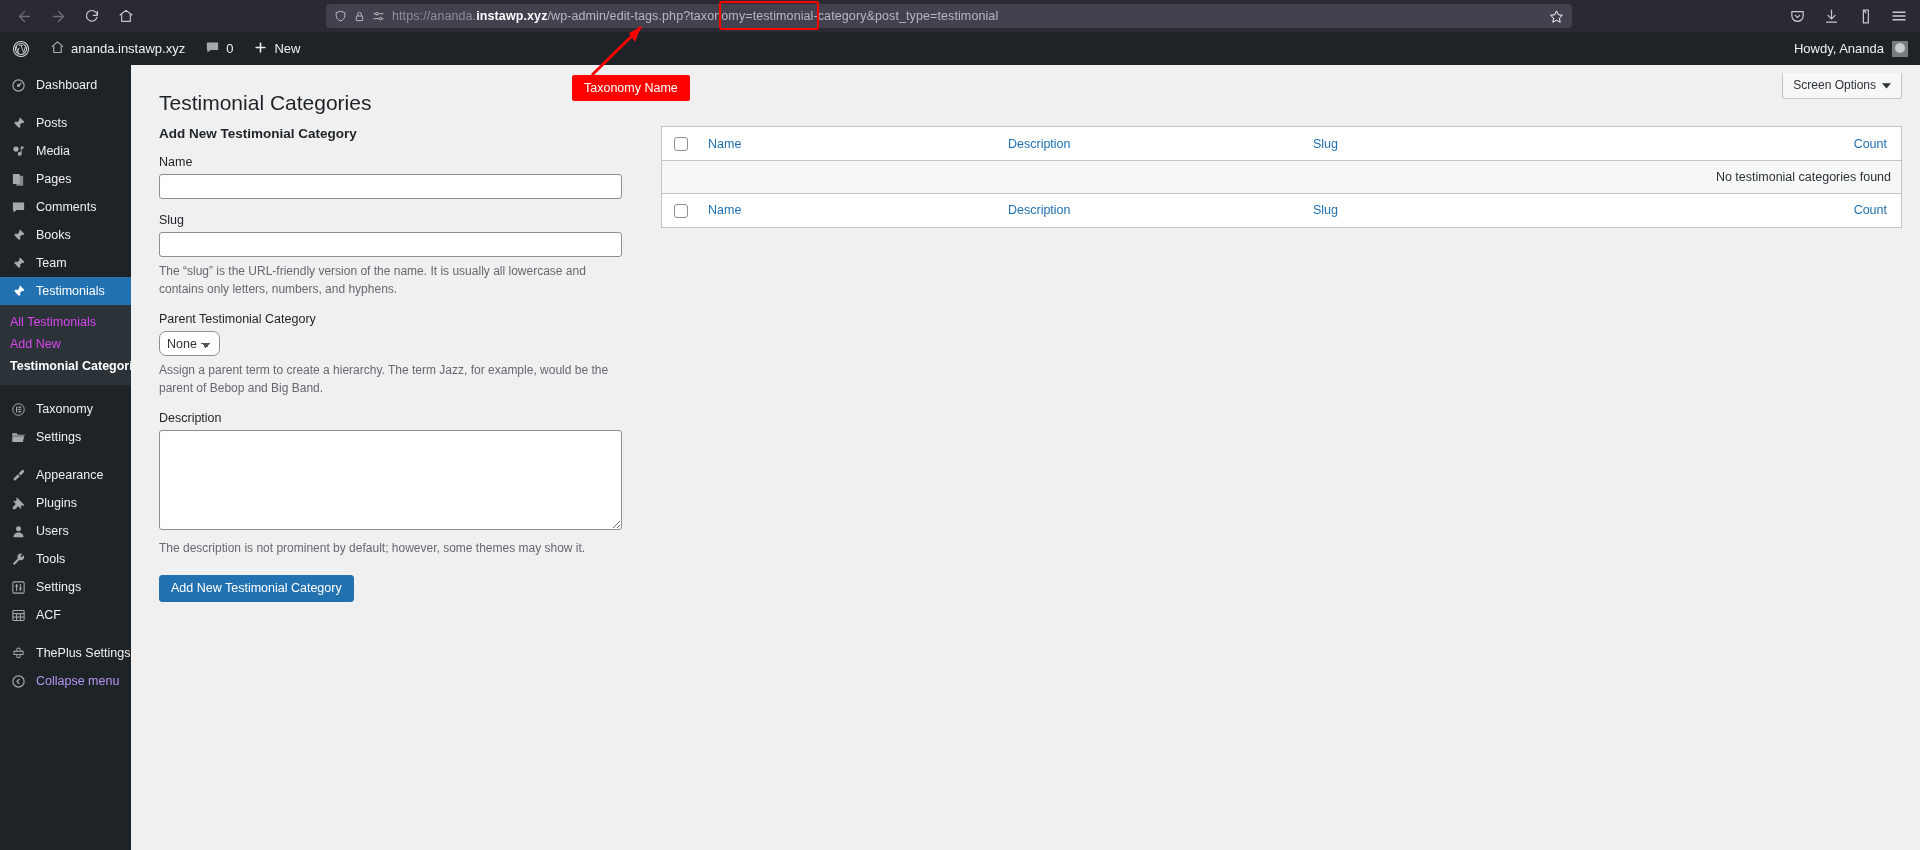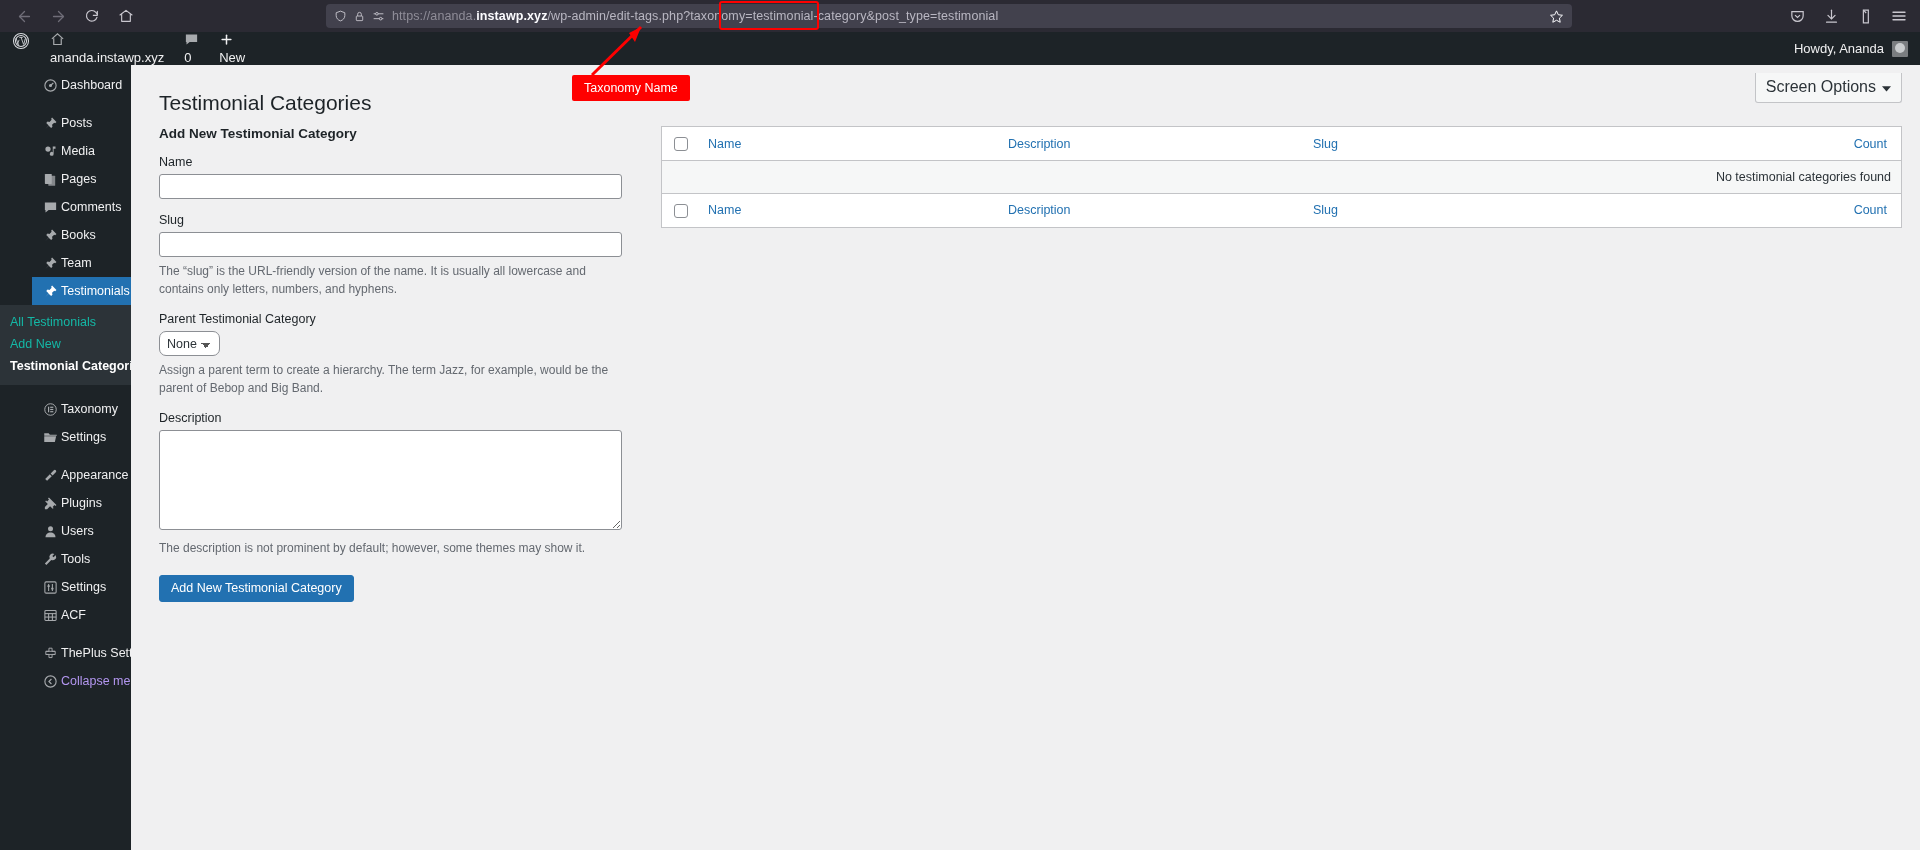--- a/index.html
+++ b/index.html
@@ -59,24 +59,23 @@
   
   .wp-adminbar {
     height: 33px; width: 100%;
     background: #1d2327;
     display: flex; align-items: center;
     color: #f0f0f1;
     font-size: 13px;
     position: relative;
   }
   .ab-item {
-    display: flex; 
+    display: flex; align-items: center; gap: 6px;
     height: 33px; padding: 0 10px;
     color: #f0f0f1;
-    flex-direction: column;
   }
   .ab-item.logo { padding: 0 10px 0 12px; }
   .ab-right {
     position: absolute; right: 0; top: 0;
     height: 33px; display: flex; align-items: center;
     padding-right: 12px; gap: 8px;
     font-size: 13px;
   }
   .avatar-sq {
     width: 16px; height: 16px;
@@ -98,26 +97,25 @@
   .sidebar {
     width: 131px; flex: none;
     background: #1d2327;
     color: #f0f0f1;
     font-size: 12.5px;
     padding-top: 6px;
     position: relative;
   }
   .menu-item {
     display: flex; align-items: center;
-    gap: 2px;
+    gap: 9px;
     height: 28px;
     padding: 0 0 0 10px;
     color: #f0f0f1;
     position: relative;
-    margin-left: 32px;
   }
   .menu-item .mi-ic {
     width: 17px; height: 17px; flex: none;
     display: flex; align-items: center; justify-content: center;
     color: #a7aaad;
   }
   .menu-item .mi-label { white-space: nowrap; }
   .menu-item.current {
     background: #2271b1;
     color: #fff;
@@ -129,41 +127,41 @@
     transform: translateY(-50%);
     border: 8px solid transparent;
     border-right-color: #f0f0f1;
   }
   .menu-sep { height: 10px; }
   .submenu { background: #2c3338; padding: 6px 0 8px 0; }
   .submenu-item {
     display: block;
     padding: 4px 0 4px 10px;
     font-size: 12.5px;
-    color: #14b8a6;
+    color: #d946ef;
     white-space: nowrap;
   }
   .submenu-item.current { color: #fff; font-weight: bold; }
   .collapse-item .mi-label { color: #b396f0; }
 
   
   .content {
     flex: 1 1 auto;
     background: #f0f0f1;
     position: relative;
     padding: 0 18px 0 18px;
     overflow: hidden;
   }
   .screen-options {
     position: absolute; right: 18px; top: 8px;
     background: #f6f7f7;
     border: 1px solid #c3c4c7;
     border-top: none;
     border-radius: 0 0 3px 3px;
-    font-size: 16px;
+    font-size: 12px;
     color: #2c3338;
     padding: 5px 10px 6px 10px;
     display: flex; align-items: center; gap: 6px;
   }
   .page-title {
     font-size: 21px;
     font-weight: normal;
     color: #1d2327;
     padding: 24px 0 10px 10px;
     line-height: 1.3;

